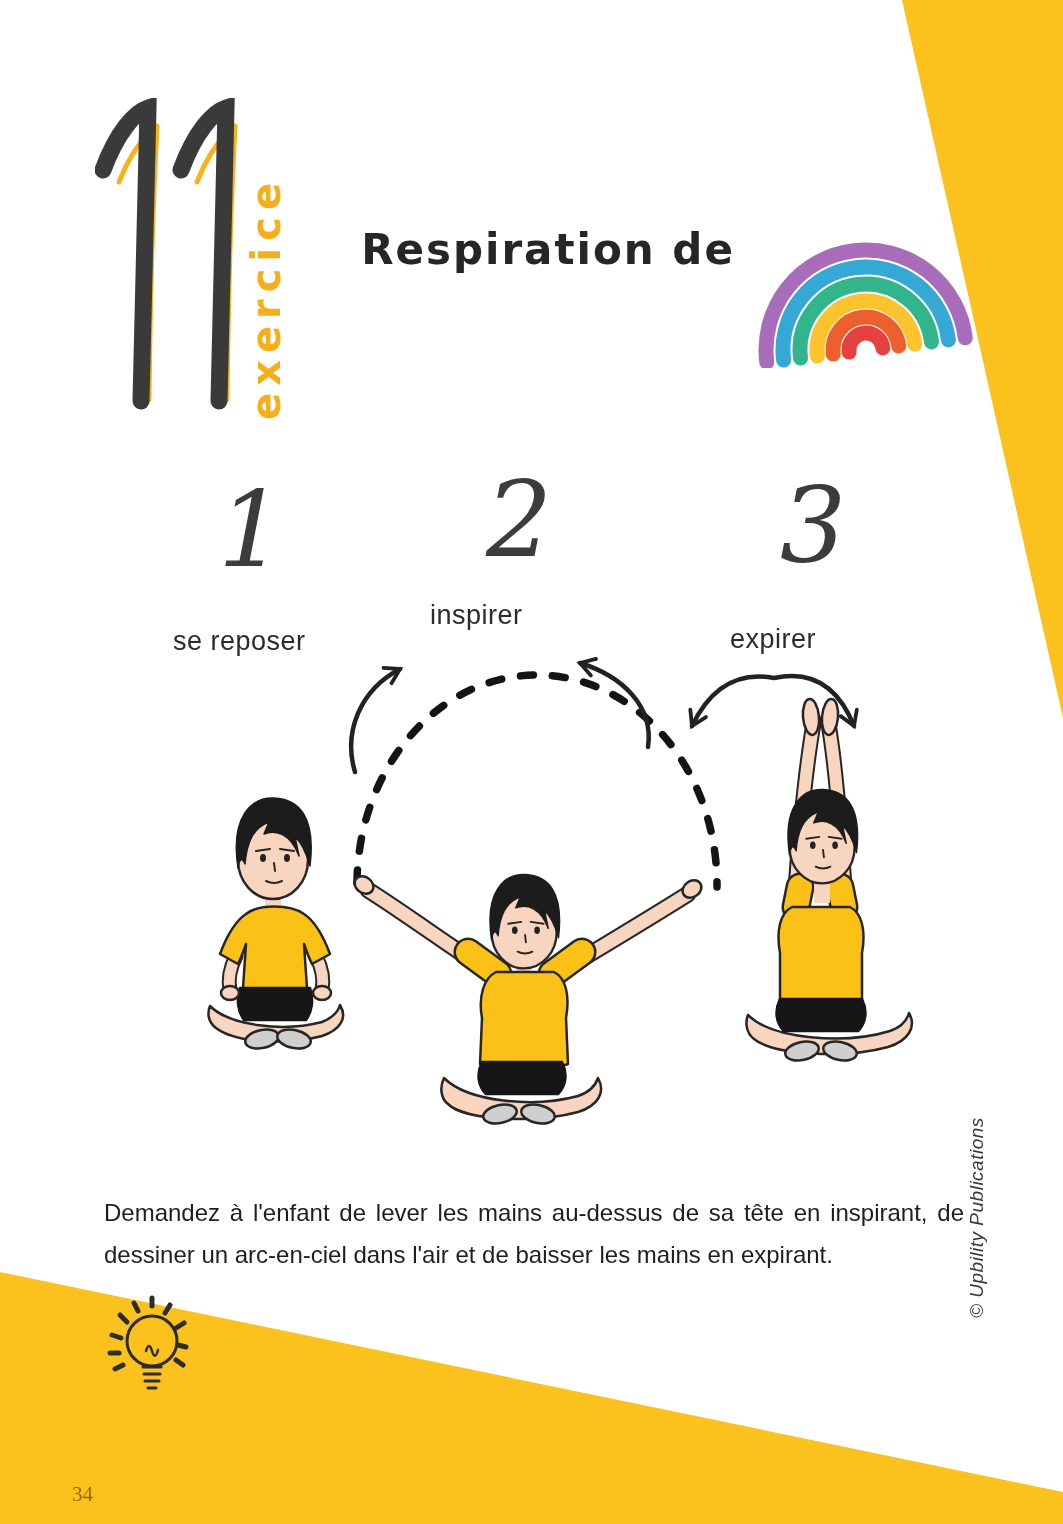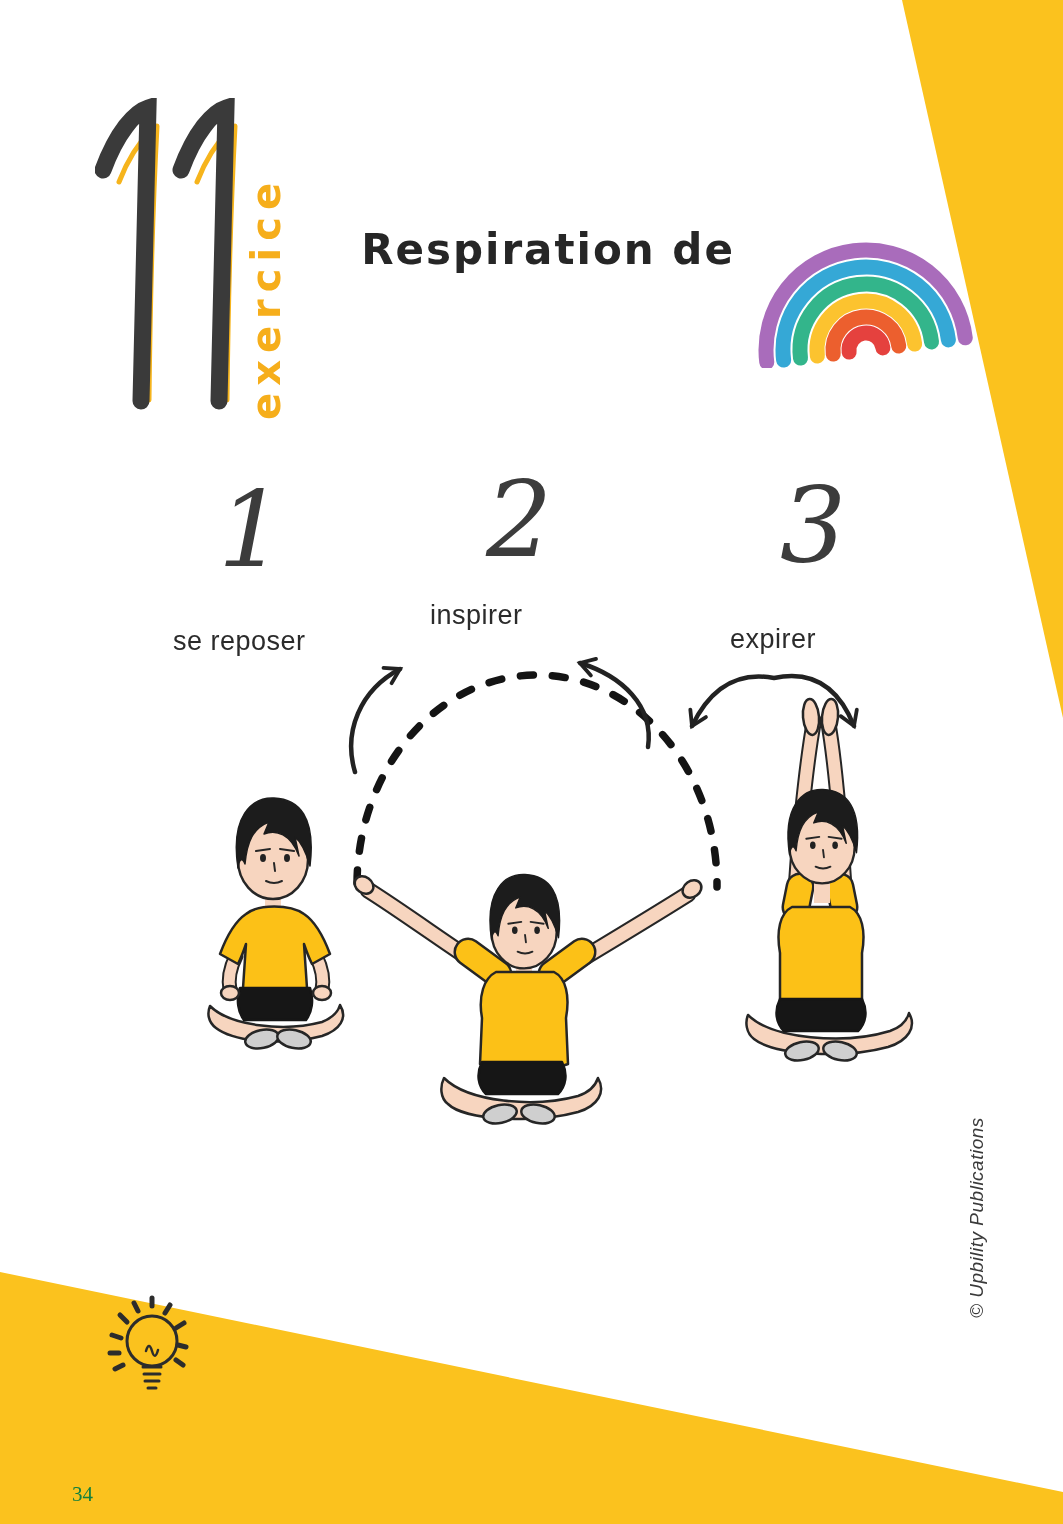--- a/index.html
+++ b/index.html
@@ -15,21 +15,21 @@
   .step-number{font-family:"DejaVu Serif",serif;font-style:italic;font-size:104px;
         color:#3C3C3C;line-height:1;}
   .step-label{font-size:27px;color:#2B2B2B;letter-spacing:0.5px;text-align:left;width:180px;}
   
   .instruction{width:860px;font-size:24px;line-height:42px;color:#1E1E1E;text-align:justify;}
   .benefits{width:756px;font-size:22px;line-height:44px;color:#1F1F1F;font-style:italic;text-align:justify;}
   .copyright-box{left:966px;top:1318px;width:250px;height:32px;transform-origin:top left;
         transform:rotate(-90deg);font-style:italic;font-size:19px;color:#3A3A3A;letter-spacing:0.5px;}
   .exercise-word-box{left:243px;top:420px;width:262px;height:58px;transform-origin:top left;
         transform:rotate(-90deg);}
-  .page-number{font-family:"Liberation Serif",serif;font-size:21px;color:#15803d;}
+  .page-number{font-family:"Liberation Serif",serif;font-size:21px;color:#a16207;}
   svg{display:block;}
 </style>
 </head>
 <body>
 
 <div id="page">
 
   <svg class="abs" style="left:0;top:0;" width="1063" height="1524" viewBox="0 0 1063 1524">
     <polygon points="902,0 1063,0 1063,718" fill="#FBC21E"></polygon>
     <polygon points="0,1272 1063,1492 1063,1524 0,1524" fill="#FBC21E"></polygon>
@@ -161,20 +161,21 @@
         <ellipse cx="93" cy="68" rx="35" ry="39" fill="#F7D5BF"></ellipse>
         <path d="M58,76 C50,24 72,5 94,6 C119,7 136,25 130,74 C126,60 121,50 115,45 L119,64 C111,42 96,37 84,42 L89,30 C73,36 67,50 65,72 C62,64 59,68 58,76 Z" fill="#1C1C1C" stroke="#1C1C1C" stroke-width="1.5"></path>
         <path d="M76,59 L90,57 M100,57 L114,59" fill="none" stroke-width="2"></path>
         <ellipse cx="83" cy="66" rx="3" ry="4" fill="#222" stroke="none"></ellipse>
         <ellipse cx="107" cy="66" rx="3" ry="4" fill="#222" stroke="none"></ellipse>
         <path d="M94,71 L95,79 M86,89 Q94,93 102,89" fill="none" stroke-width="2"></path>
       </g>
     </g>
   </svg>
 
+  <div class="abs instruction" style="left:104px;top:1192px;">Demandez à l'enfant de lever les mains au-dessus de sa tête en inspirant, de dessiner un arc-en-ciel dans l'air et de baisser les mains en expirant.</div>
 
   <svg class="abs" style="left:100px;top:1293px;" width="100" height="110" viewBox="0 0 100 110">
     <g fill="none" stroke="#2C2C2C" stroke-linecap="round">
       <circle cx="52" cy="48" r="25" stroke-width="3"></circle>
       <path d="M46,58 q3,-10 6,0 q3,10 6,-1" stroke-width="2.5"></path>
       <path d="M43,74 H61 M44,81 H60 M45,88 H59 M48,95 H56" stroke-width="3"></path>
       <g stroke-width="5">
         <path d="M20,22 L27,29"></path>
           <path d="M12,42 L21,45"></path>
           <path d="M10,60 L19,60"></path>

